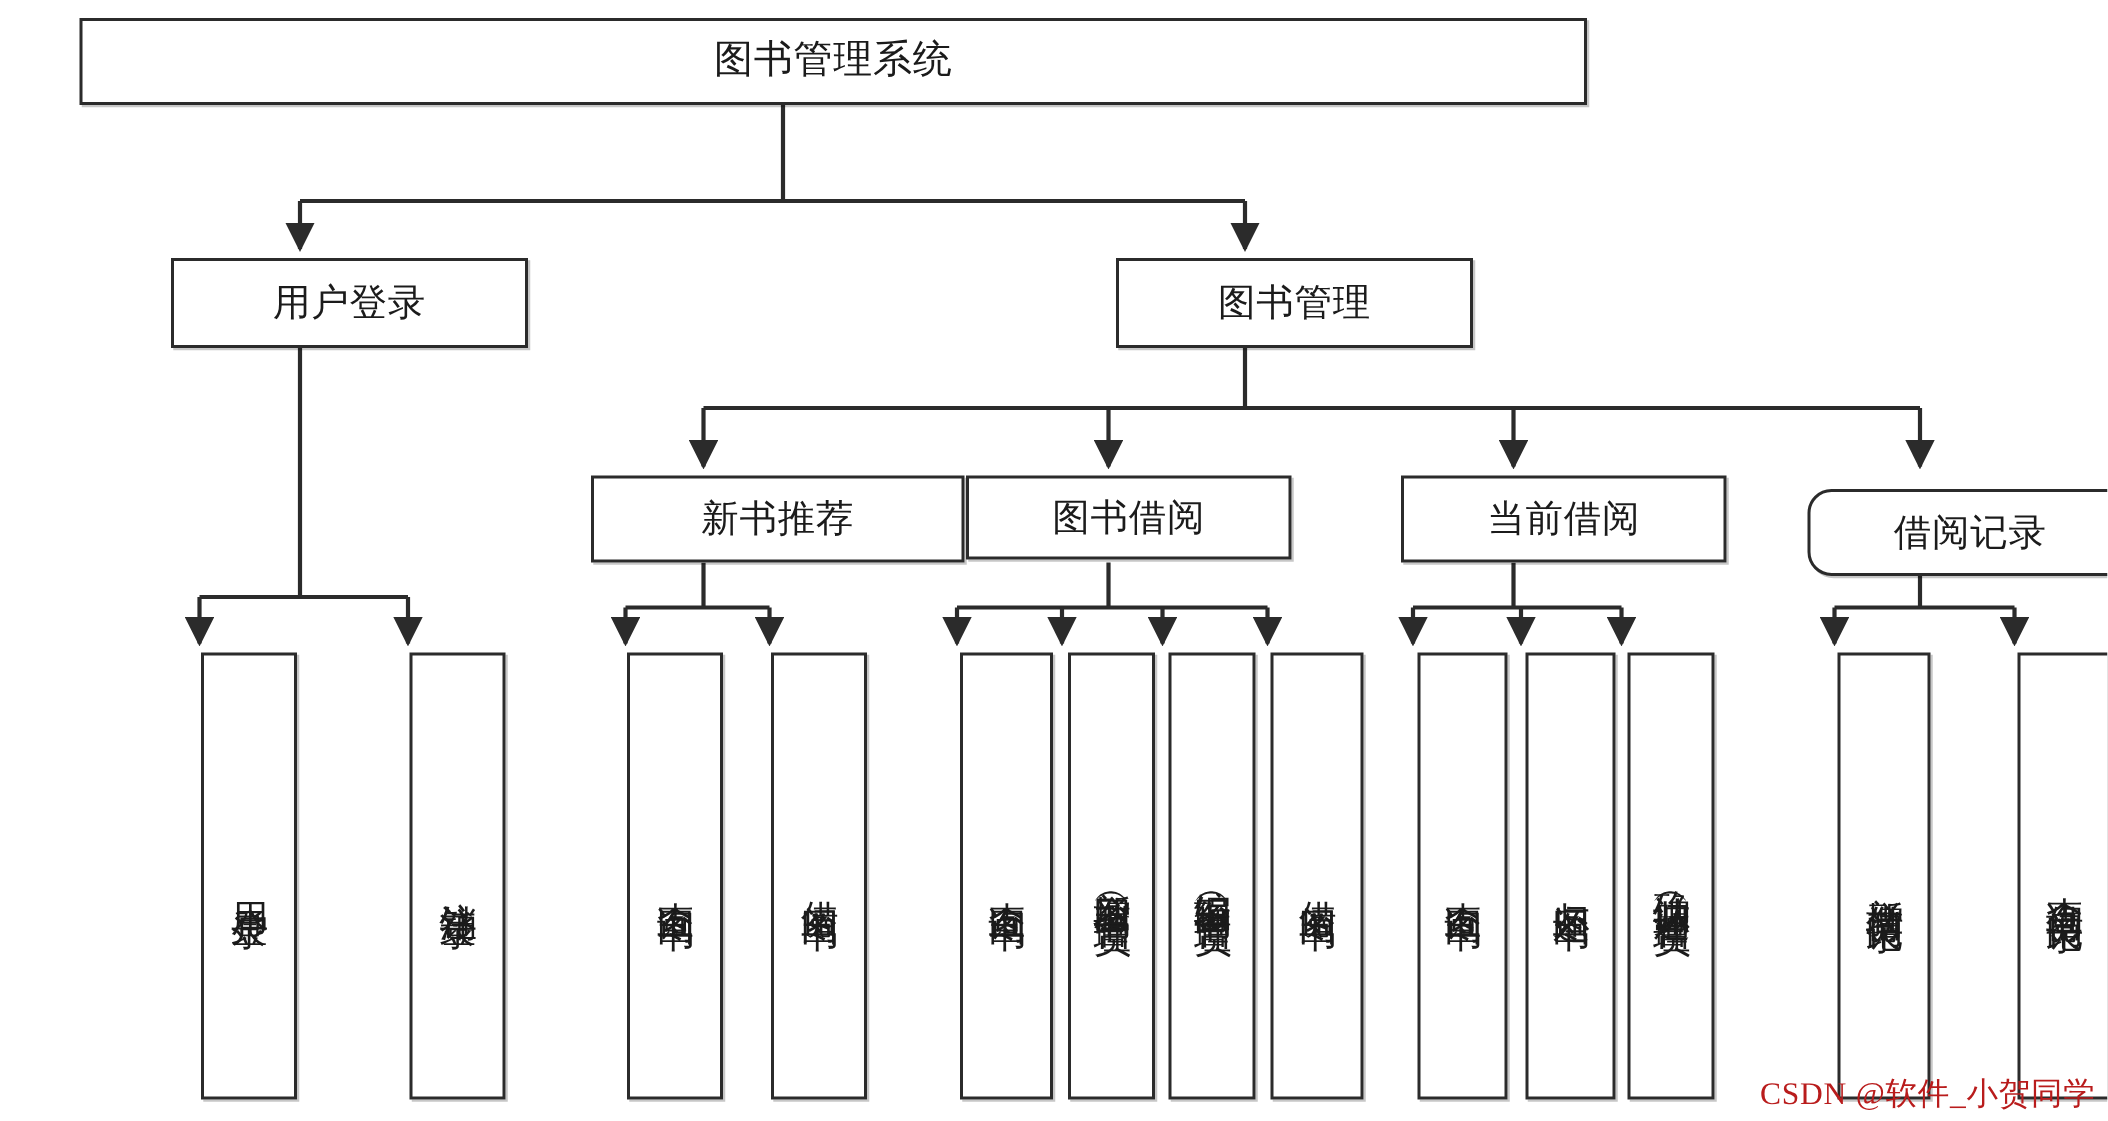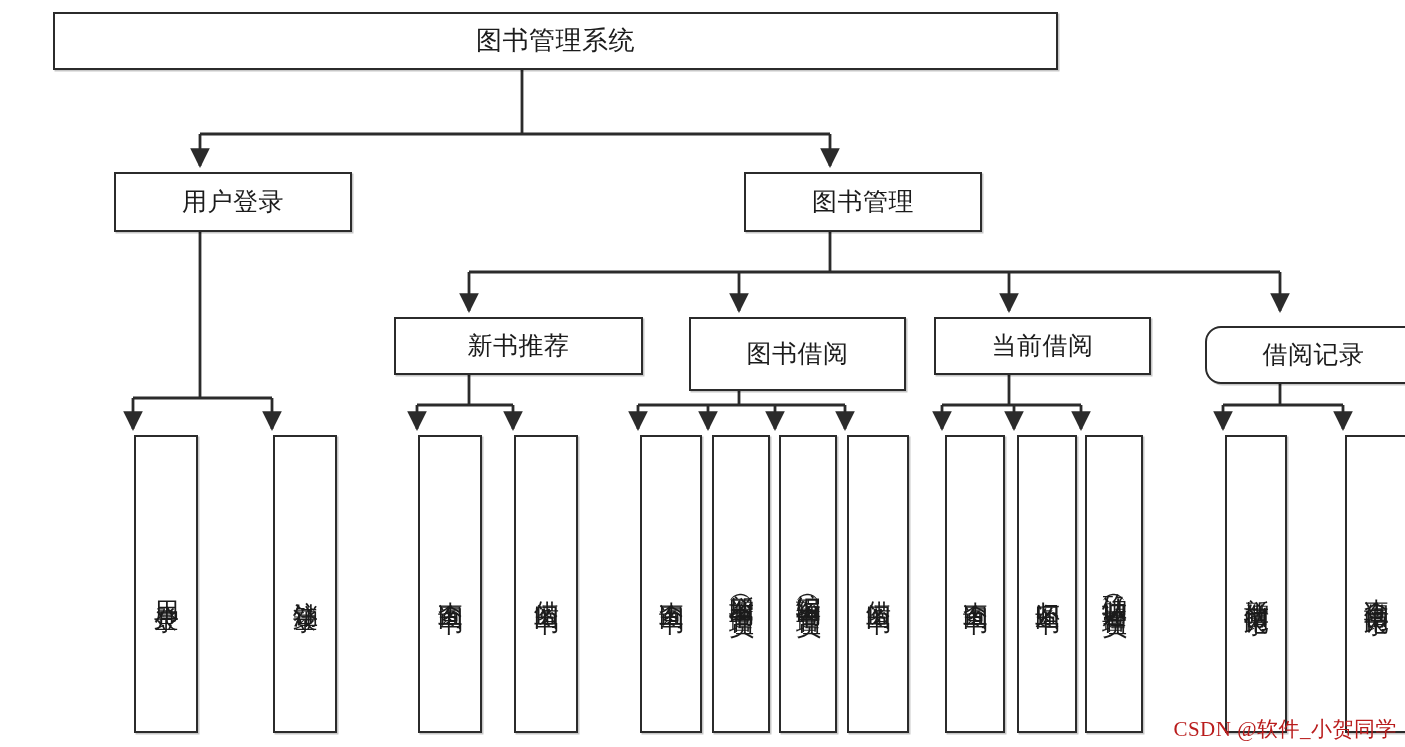--- a/index.html
+++ b/index.html
@@ -137,21 +137,21 @@
   <div class="node horizontal" style="left:81px; top:172px; width:238px; height:60px;">
     <span class="node-label">用户登录</span>
   </div>
   <div class="node horizontal" style="left:711px; top:172px; width:238px; height:60px;">
     <span class="node-label">图书管理</span>
   </div>
 
   <div class="node horizontal" style="left:361px; top:317px; width:249px; height:58px;">
     <span class="node-label">新书推荐</span>
   </div>
-  <div class="node horizontal" style="left:656px; top:317px; width:217px; height:74px;align-items:center;">
+  <div class="node horizontal" style="left:611px; top:317px; width:217px; height:56px;align-items:center;">
     <span class="node-label">图书借阅</span>
   </div>
   <div class="node horizontal" style="left:901px; top:317px; width:217px; height:58px;">
     <span class="node-label">当前借阅</span>
   </div>
   <div class="node horizontal" style="left:1172px; top:326px; width:217px; height:58px;border-radius:16px;">
     <span class="node-label">借阅记录</span>
   </div>
 
   <div class="node vertical" style="left:101px; top:435px; width:64px; height:298px;">

